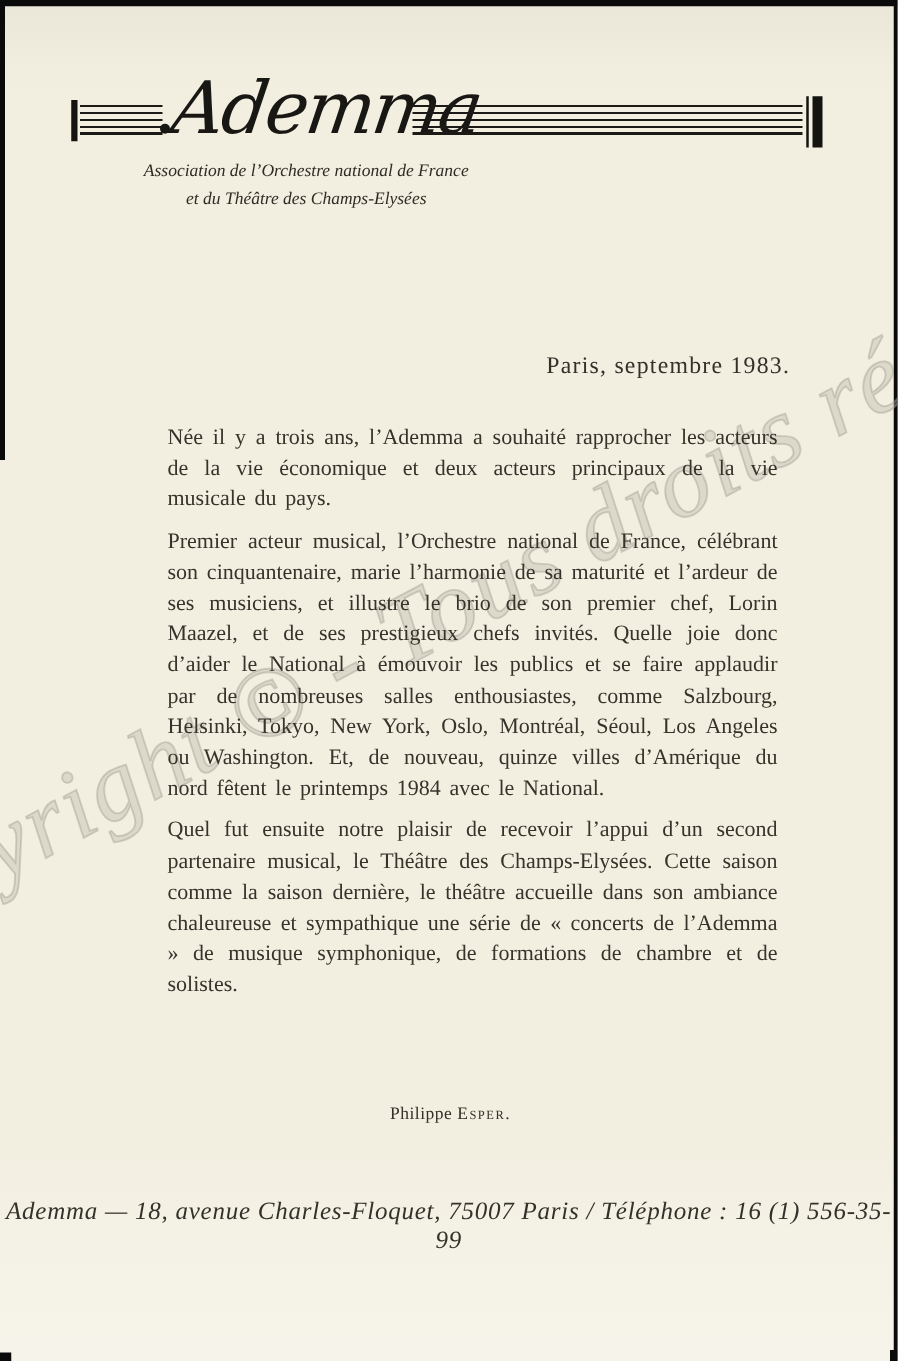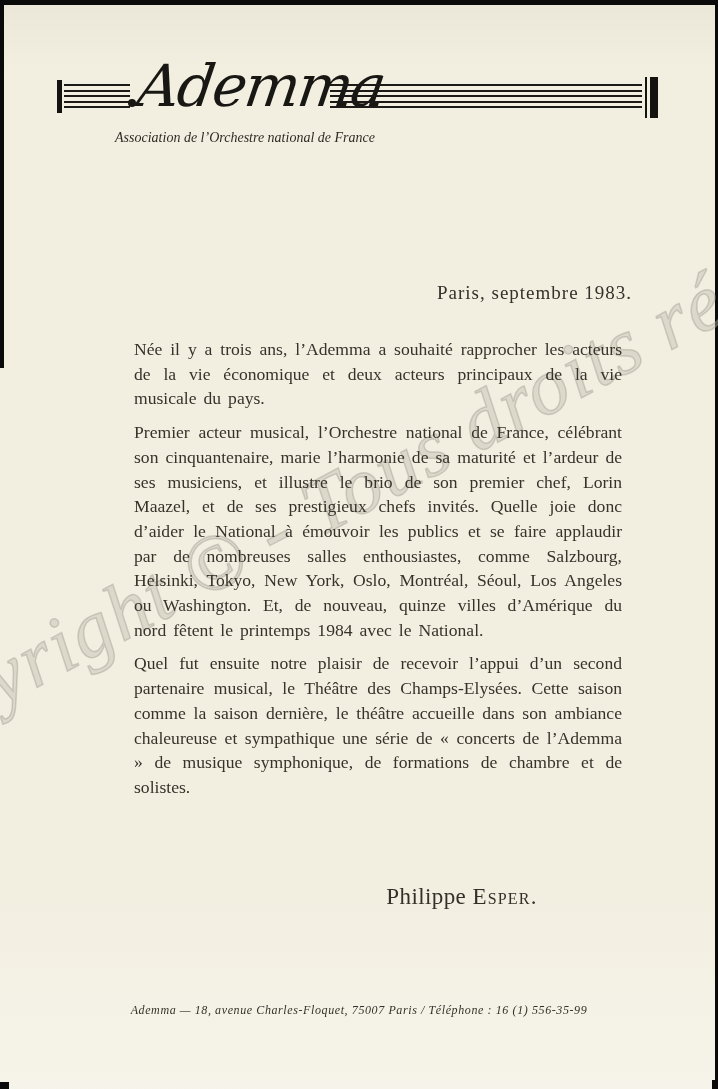--- a/index.html
+++ b/index.html
@@ -61,29 +61,29 @@
   .body-text{
     left:134px;top:337px;width:488px;
     font-size:17.6px;line-height:24.7px;
     text-align:justify;
     word-spacing:2.6px;
     color:#36332b;
   }
   .body-text p{margin:0 0 9px 0;}
   .signature{
     left:312px;top:884px;width:300px;
-    text-align:center;font-size:23px;color:#33302a;
+    text-align:left;font-size:14px;color:#33302a;
     letter-spacing:0.4px;
   }
   .signature .sc{font-variant:small-caps;letter-spacing:1.2px;}
   .footer-line{
-    left:0;top:1003px;width:718px;
+    left:0;top:958px;width:718px;
     text-align:center;
     font-style:italic;
-    font-size:12px;letter-spacing:0.6px;
+    font-size:20px;letter-spacing:0.6px;
     color:#34312b;
   }
   
   .watermark{
     left:-140px;top:700px;
     transform:rotate(-28deg);
     transform-origin:0 0;
     font-style:italic;
     font-size:80px;
     letter-spacing:2px;
@@ -109,20 +109,21 @@
   <div class="abs bar barline-left"></div>
   <div class="abs staff staff-left"></div>
   <div class="abs brand-dot"></div>
   <div class="abs brand">Ademma</div>
   <div class="abs staff staff-right"></div>
   <div class="abs bar barline-end-thin"></div>
   <div class="abs bar barline-end-thick"></div>
 
   <div class="abs subtitle">
     <div>Association de l’Orchestre national de France</div>
+    <div>et du Théâtre des Champs-Elysées</div>
   </div>
 
   <div class="abs dateline">Paris, septembre 1983.</div>
 
   <div class="abs body-text">
     <p>Née il y a trois ans, l’Ademma a souhaité rapprocher les acteurs de la vie économique et deux acteurs principaux de la vie musicale du pays.</p>
     <p>Premier acteur musical, l’Orchestre national de France, célébrant son cinquantenaire, marie l’harmonie de sa maturité et l’ardeur de ses musiciens, et illustre le brio de son premier chef, Lorin Maazel, et de ses prestigieux chefs invités. Quelle joie donc d’aider le National à émouvoir les publics et se faire applaudir par de nombreuses salles enthousiastes, comme Salzbourg, Helsinki, Tokyo, New York, Oslo, Montréal, Séoul, Los Angeles ou Washington. Et, de nouveau, quinze villes d’Amérique du nord fêtent le printemps 1984 avec le National.</p>
     <p>Quel fut ensuite notre plaisir de recevoir l’appui d’un second partenaire musical, le Théâtre des Champs-Elysées. Cette saison comme la saison dernière, le théâtre accueille dans son ambiance chaleureuse et sympathique une série de « concerts de l’Ademma » de musique symphonique, de formations de chambre et de solistes.</p>
   </div>
 

